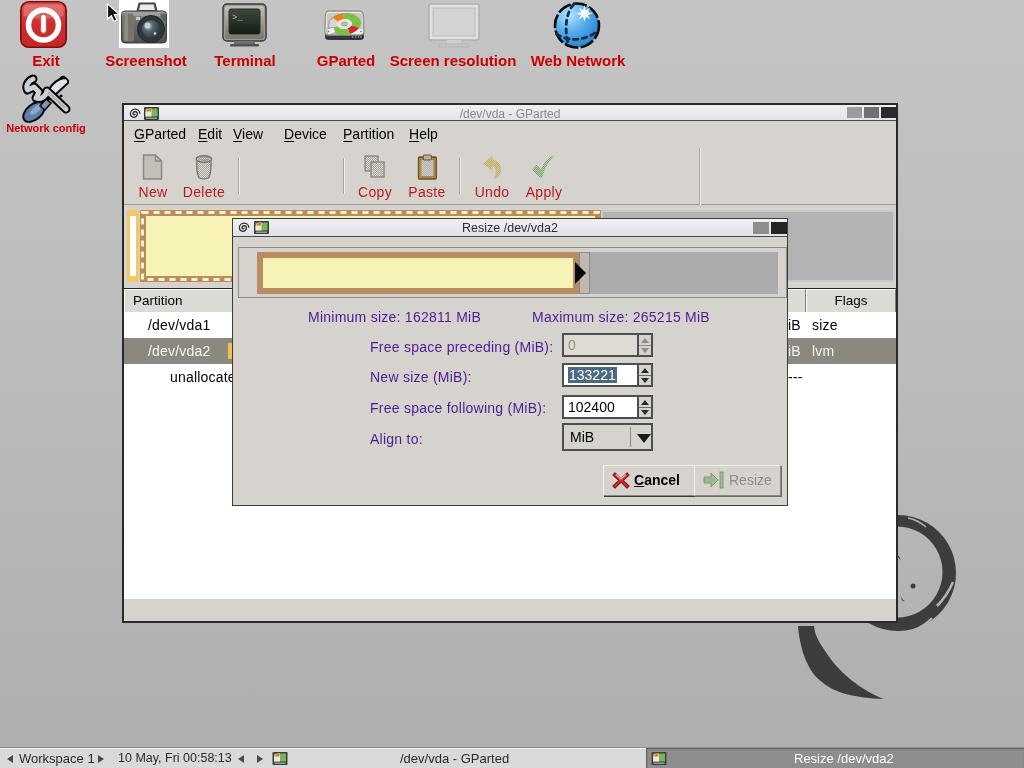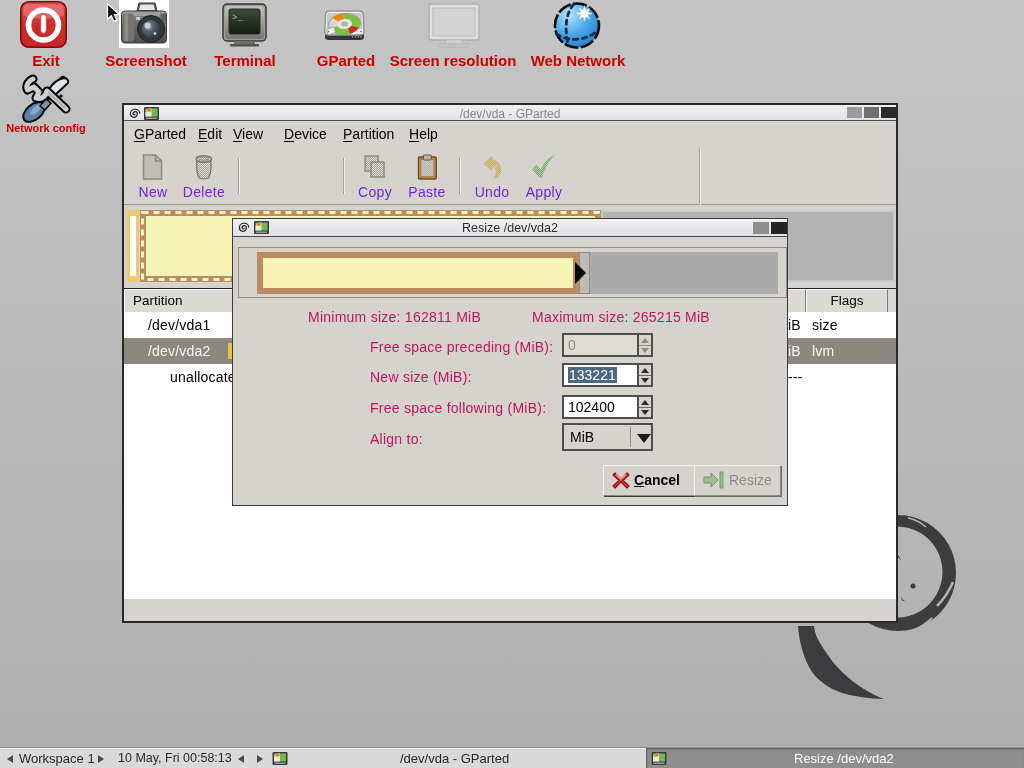--- a/index.html
+++ b/index.html
@@ -12,33 +12,33 @@
 #wtitle { left:0; top:0; width:772px; height:16px; background:linear-gradient(180deg,#f0f0f4,#e2e2e8); border-bottom:1px solid #4a4a4a; }
 #wtitle .txt { position:absolute; left:0; right:0; top:2px; text-align:center; font-size:12px; color:#8a8a8a; }
 .wbtn { position:absolute; top:2px; width:15px; height:11px; }
 #menubar { left:0; top:16px; width:772px; height:27px; background:#d6d3ce; font-size:14px; color:#000; }
 #menubar span { position:absolute; top:5px; }
 #menubar u { text-decoration:underline; text-underline-offset:2px; }
 #toolbar { left:0; top:43px; width:772px; height:57px; background:#d6d3ce; border-bottom:1px solid #9c9a94; }
 .tbi { position:absolute; text-align:center; transform:translateX(-50%); }
 .tbi .ic { height:28px; display:flex; align-items:center; justify-content:center; }
 .tbi .tx { font-size:14px; letter-spacing:0.3px; margin-top:3px; }
-.tbi.dis .tx { color:#6d28d9; }
+.tbi.dis .tx { color:#b91c1c; }
 .tsep { position:absolute; top:10px; width:1px; height:36px; background:#a7a49e; box-shadow:1px 0 0 #f0efec; }
 #pvis { left:0; top:100px; width:772px; height:83px; background:#d6d3ce; }
 #thead { left:0; top:183px; width:772px; height:24px; background:#dcdad5; border-top:1px solid #242424; font-size:13.5px; }
 .hcell { position:absolute; top:0; height:24px; border:1px solid #fff; border-right:1px solid #7e7c77; border-bottom:1px solid #7e7c77; background:#dcdad5; padding-top:3px; }
 #tbody { left:0; top:207px; width:772px; height:287px; background:#fff; font-size:14px; letter-spacing:0.2px; }
 .trow { position:absolute; left:0; width:772px; height:26px; line-height:26px; }
 #status { left:0; top:494px; width:772px; height:22px; background:#d6d3ce; border-top:1px solid #9c9a94; font-size:13px; line-height:20px; padding-left:3px; }
 
 #dlg { left:232px; top:218px; width:556px; height:288px; background:#d6d3ce; border:1px solid #3c3c3c; }
 #dtitle { left:0; top:0; width:554px; height:18px; background:linear-gradient(180deg,#f0f0f4,#e0e0e6); border-bottom:1px solid #4a4a4a; }
 #dtitle .txt { position:absolute; left:0; right:0; top:2px; text-align:center; font-size:12.5px; color:#2e2e2e; }
-.dtext { position:absolute; font-size:14px; letter-spacing:0.25px; color:#be185d; white-space:nowrap; }
+.dtext { position:absolute; font-size:14px; letter-spacing:0.25px; color:#4c1d95; white-space:nowrap; }
 .spin { position:absolute; left:329px; width:91px; height:24px; border:2px solid #4e4e4e; background:#fff; font-size:14px; }
 .spin .val { position:absolute; left:4px; top:2px; }
 .spin .btns { position:absolute; right:0; top:0; width:14px; height:100%; border-left:2px solid #4e4e4e; background:#d6d3ce; }
 .spin .btns div { position:absolute; left:0; width:100%; height:50%; display:flex; align-items:center; justify-content:center; }
 .arrow-up { width:0; height:0; border-left:4px solid transparent; border-right:4px solid transparent; border-bottom:5px solid #2a2a2a; }
 .arrow-dn { width:0; height:0; border-left:4px solid transparent; border-right:4px solid transparent; border-top:5px solid #2a2a2a; }
 .btn { position:absolute; height:31px; background:#d6d3ce; border:1px solid #888; border-top-color:#f2f1ee; border-left-color:#f2f1ee; box-shadow:1px 1px 0 #3e3e3e; font-size:14px; }
 
 #taskbar { left:0; top:747px; width:1024px; height:21px; background:#d9d9d9; border-top:1px solid #8e8e8e; box-shadow:inset 0 1px 0 #f4f4f4; font-size:13px; color:#2a2a2a; }
 #taskbar .t { position:absolute; top:3px; white-space:nowrap; }
@@ -305,21 +305,21 @@
     <div class="abs" style="left:16px;top:5px;width:461px;height:72px;background:#b98c62;"></div>
     <svg class="abs" style="left:16px;top:5px;" width="461" height="72">
         <rect x="2.5" y="2.5" width="456" height="67" fill="none" stroke="#faf4c0" stroke-width="3" stroke-dasharray="6 5"></rect>
       </svg>
     <div class="abs" style="left:22px;top:11px;width:449px;height:60px;background:#f7f3b6;"></div>
     <div class="abs" style="left:477px;top:5px;width:294px;height:72px;background:#b3b3b3;border:2px solid #c9c9c9;"></div>
   </div>
   <div class="abs" id="thead">
     <div class="hcell" style="left:0;width:168px;padding-left:8px;">Partition</div>
     <div class="hcell" style="left:168px;width:514px;"></div>
-    <div class="hcell" style="left:682px;width:82px;text-align:center;">Flags</div>
+    <div class="hcell" style="left:682px;width:90px;text-align:center;">Flags</div>
   </div>
   <div class="abs" id="tbody">
     <div class="trow" style="top:0;">
         <span style="position:absolute;left:24px;">/dev/vda1</span>
         <span style="position:absolute;left:664px;">iB</span>
         <span style="position:absolute;left:688px;">size</span>
       </div>
     <div class="trow" style="top:26px;background:#8b887f;color:#f8f7f5;">
         <div style="position:absolute;left:104px;top:5px;width:4px;height:16px;background:#edc24a;"></div>
         <span style="position:absolute;left:24px;">/dev/vda2</span>

